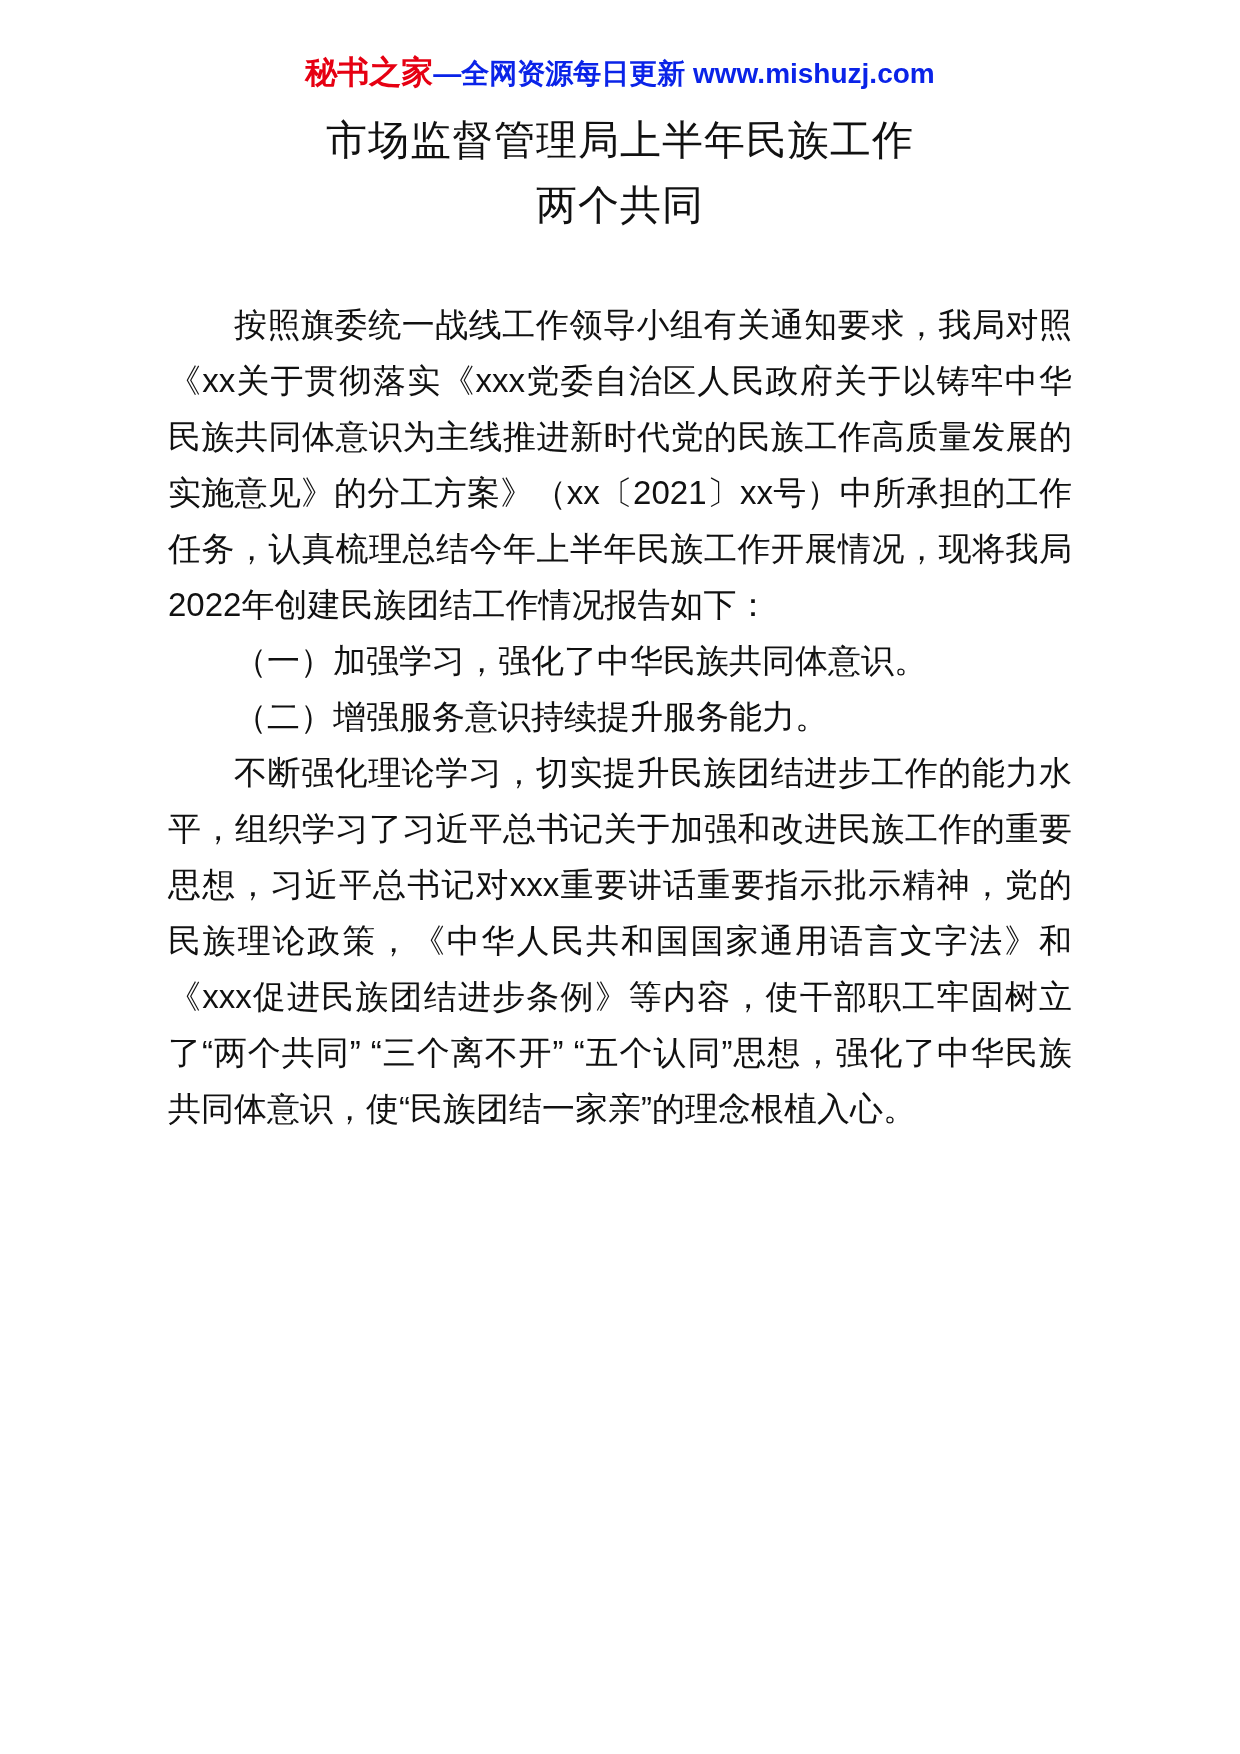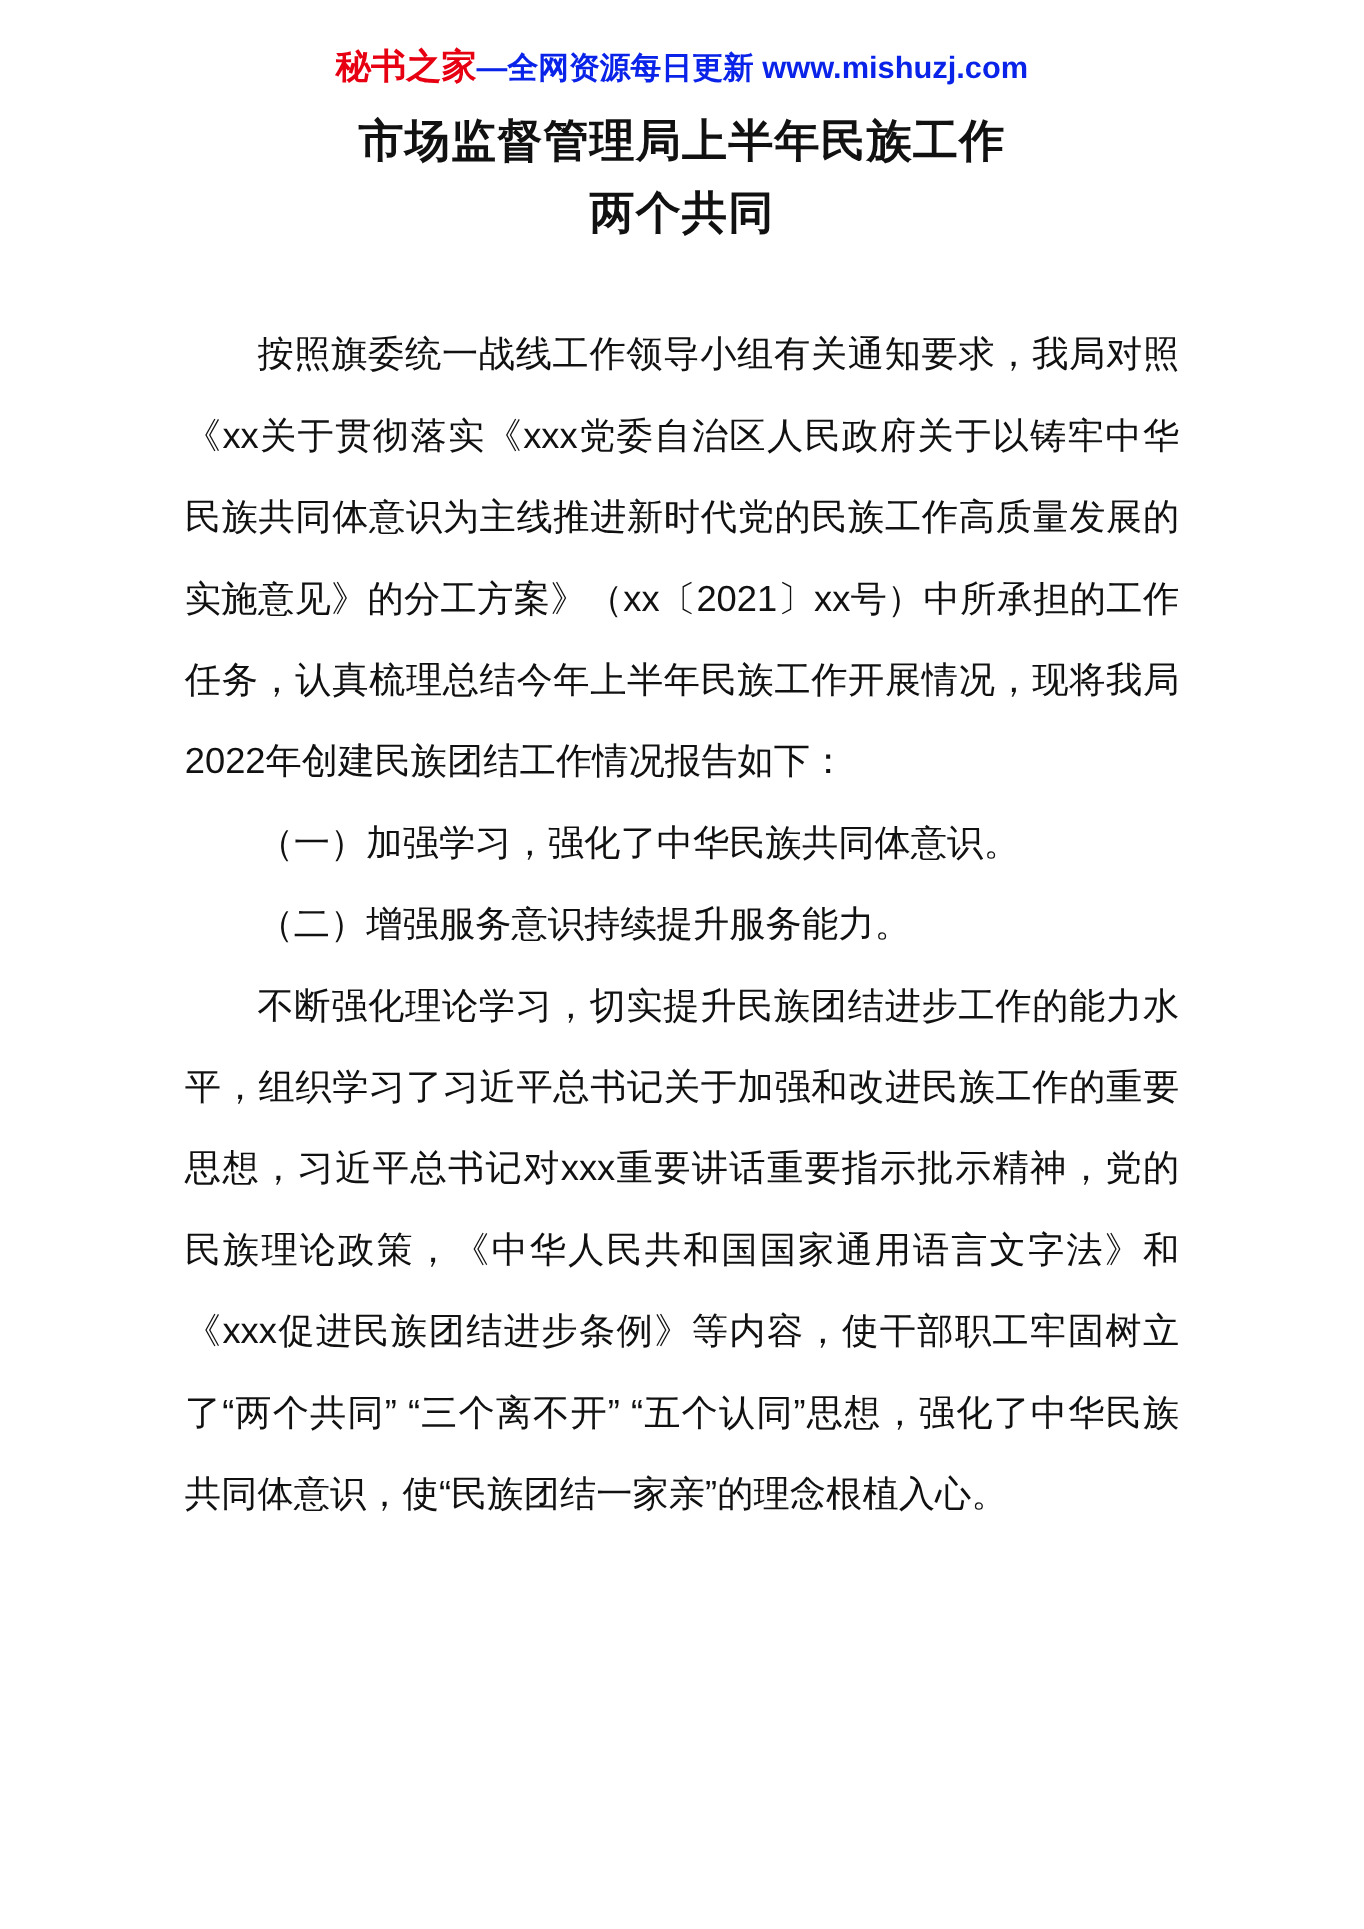--- a/index.html
+++ b/index.html
@@ -7,21 +7,21 @@
     --link-blue:#0a23e8;
     --ink:#111111;
   }
   *{box-sizing:border-box;}
   html,body{margin:0;padding:0;background:#ffffff;}
   .page{
     width:1240px;
     min-height:1754px;
     margin:0 auto;
     background:#ffffff;
-    padding:40px 168px 60px 168px;
+    padding:52px 168px 60px 168px;
     font-family:"Liberation Sans","DejaVu Sans",sans-serif;
     color:var(--ink);
   }
   .header{
     text-align:center;
     white-space:nowrap;
     margin:0 0 10px 0;
     line-height:1.3;
   }
   .brand{
@@ -36,30 +36,30 @@
   }
   .url{
     color:var(--link-blue);
     font-weight:600;
     font-size:28px;
     text-decoration:none;
     cursor:pointer;
   }
   .title{
     font-size:41px;
-    font-weight:700;
+    font-weight:400;
     text-align:center;
     line-height:1.6;
     margin:14px 0 58px 0;
     letter-spacing:1px;
   }
   .title-line{display:block;}
   .para{
     font-size:33px;
-    line-height:74px;
+    line-height:56px;
     text-align:justify;
     text-indent:2em;
     margin:0;
     word-break:break-all;
   }
   .para.bold{font-weight:700;}
 </style>
 </head>
 <body>
 

